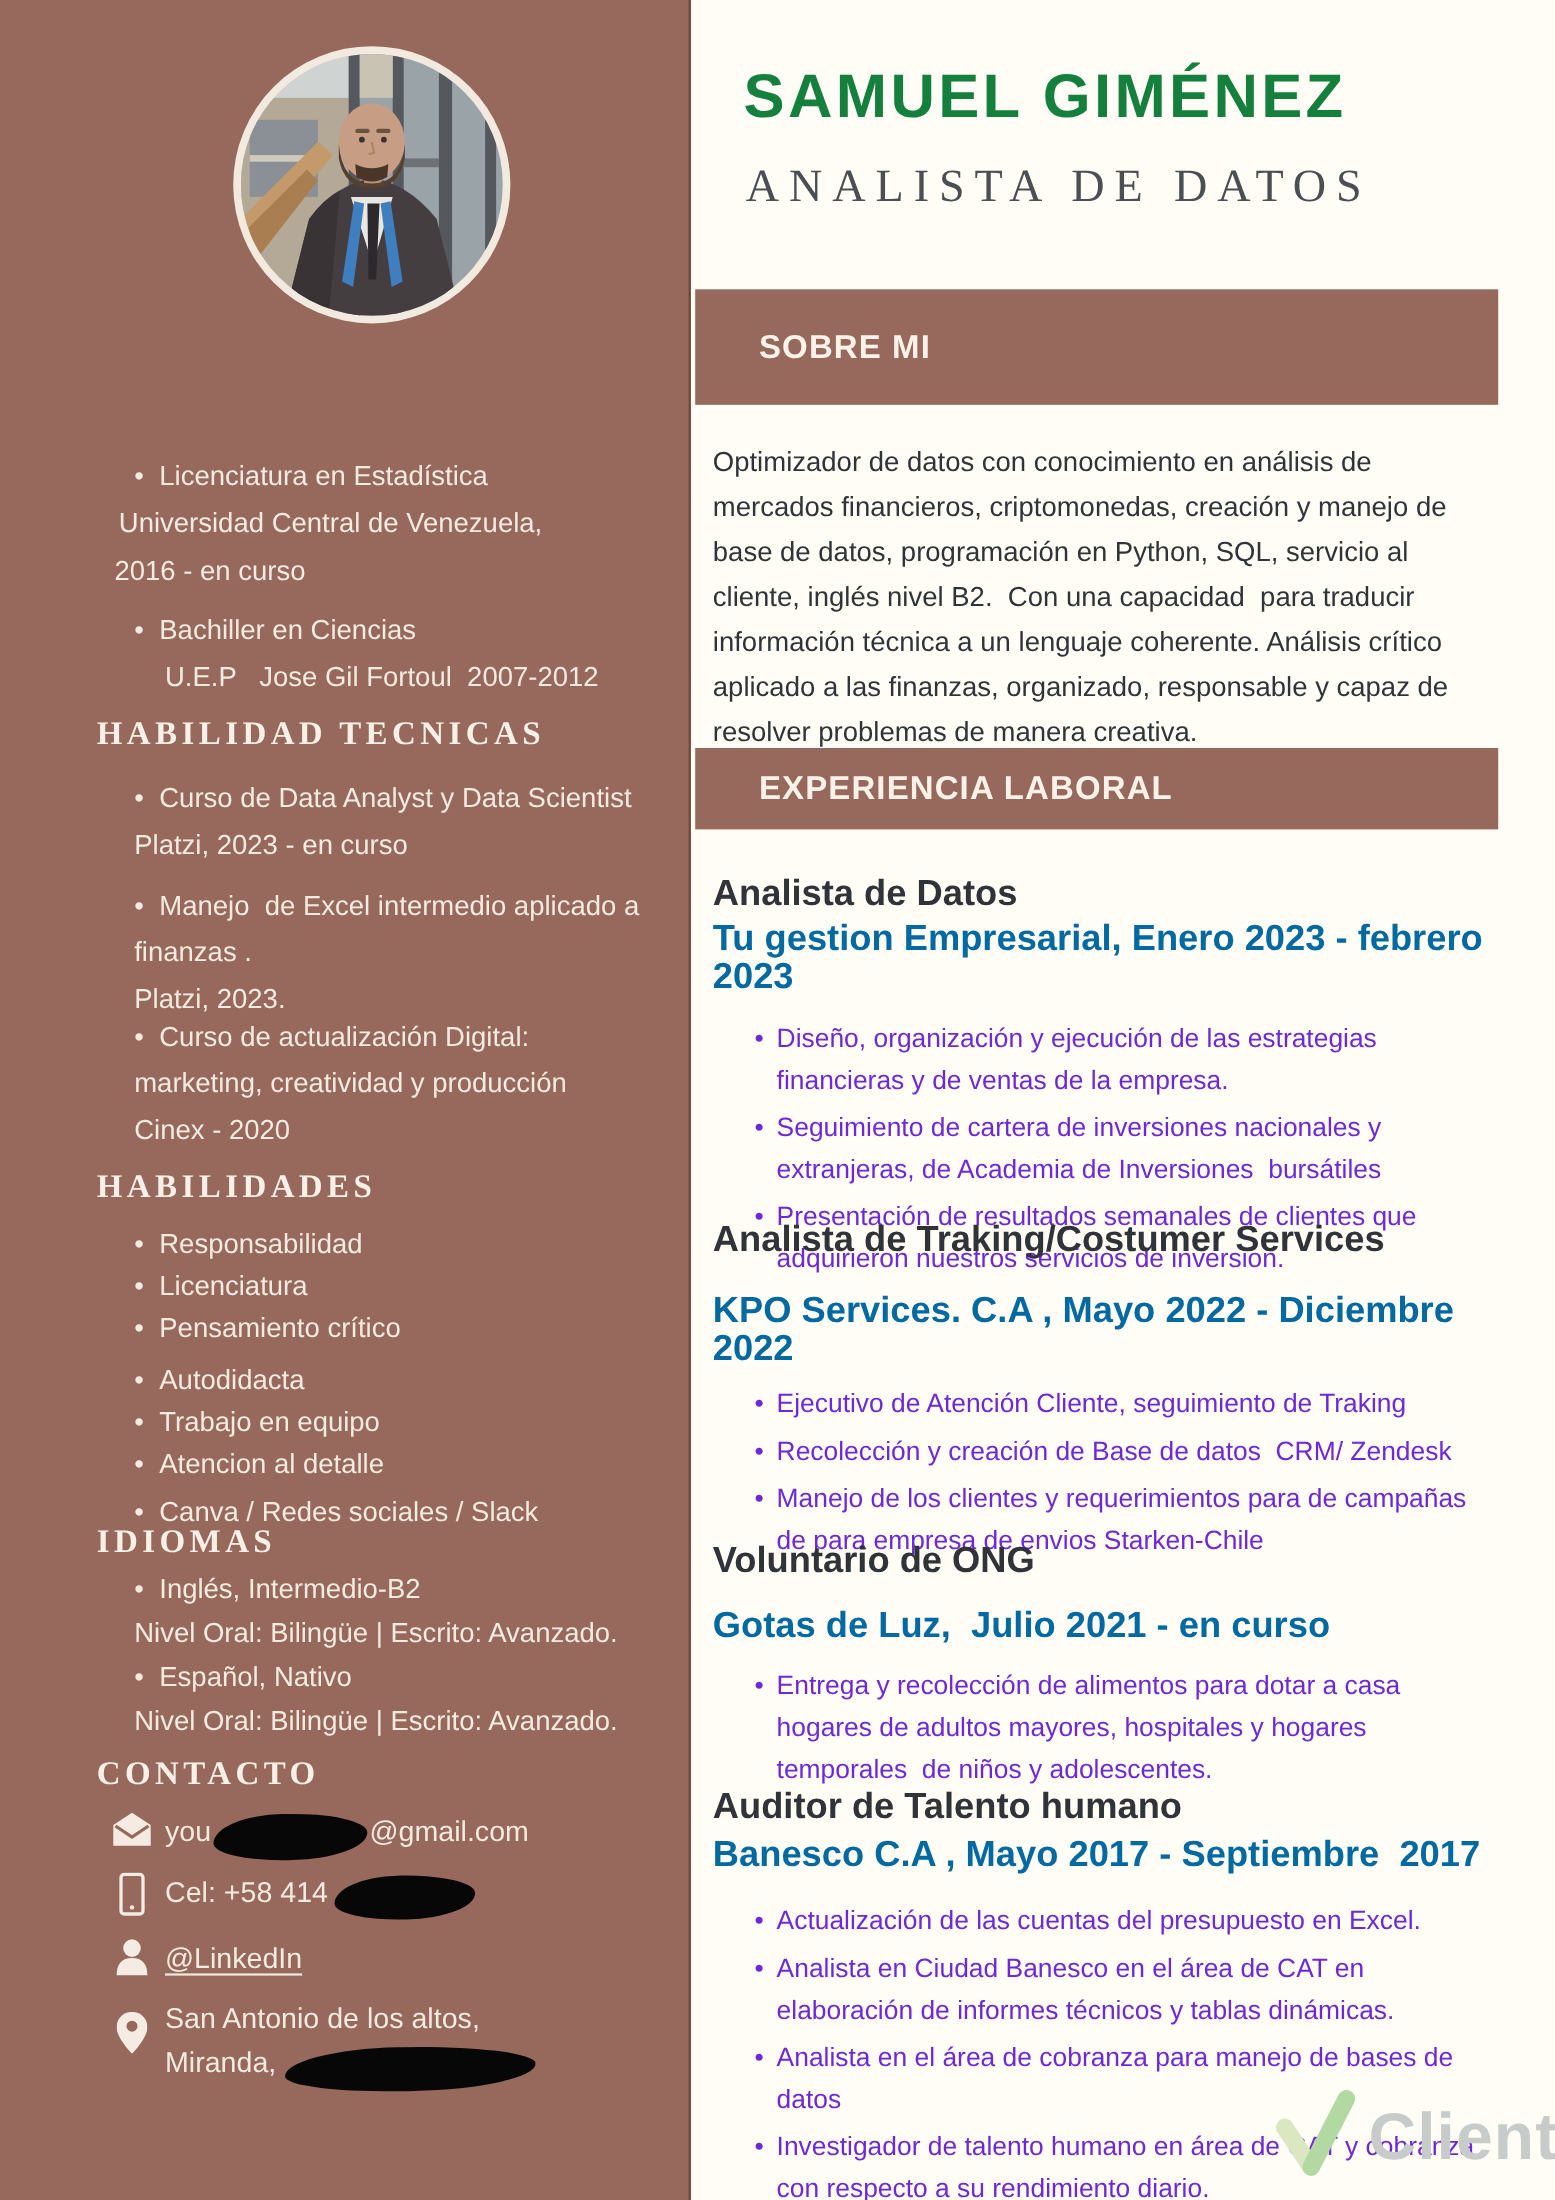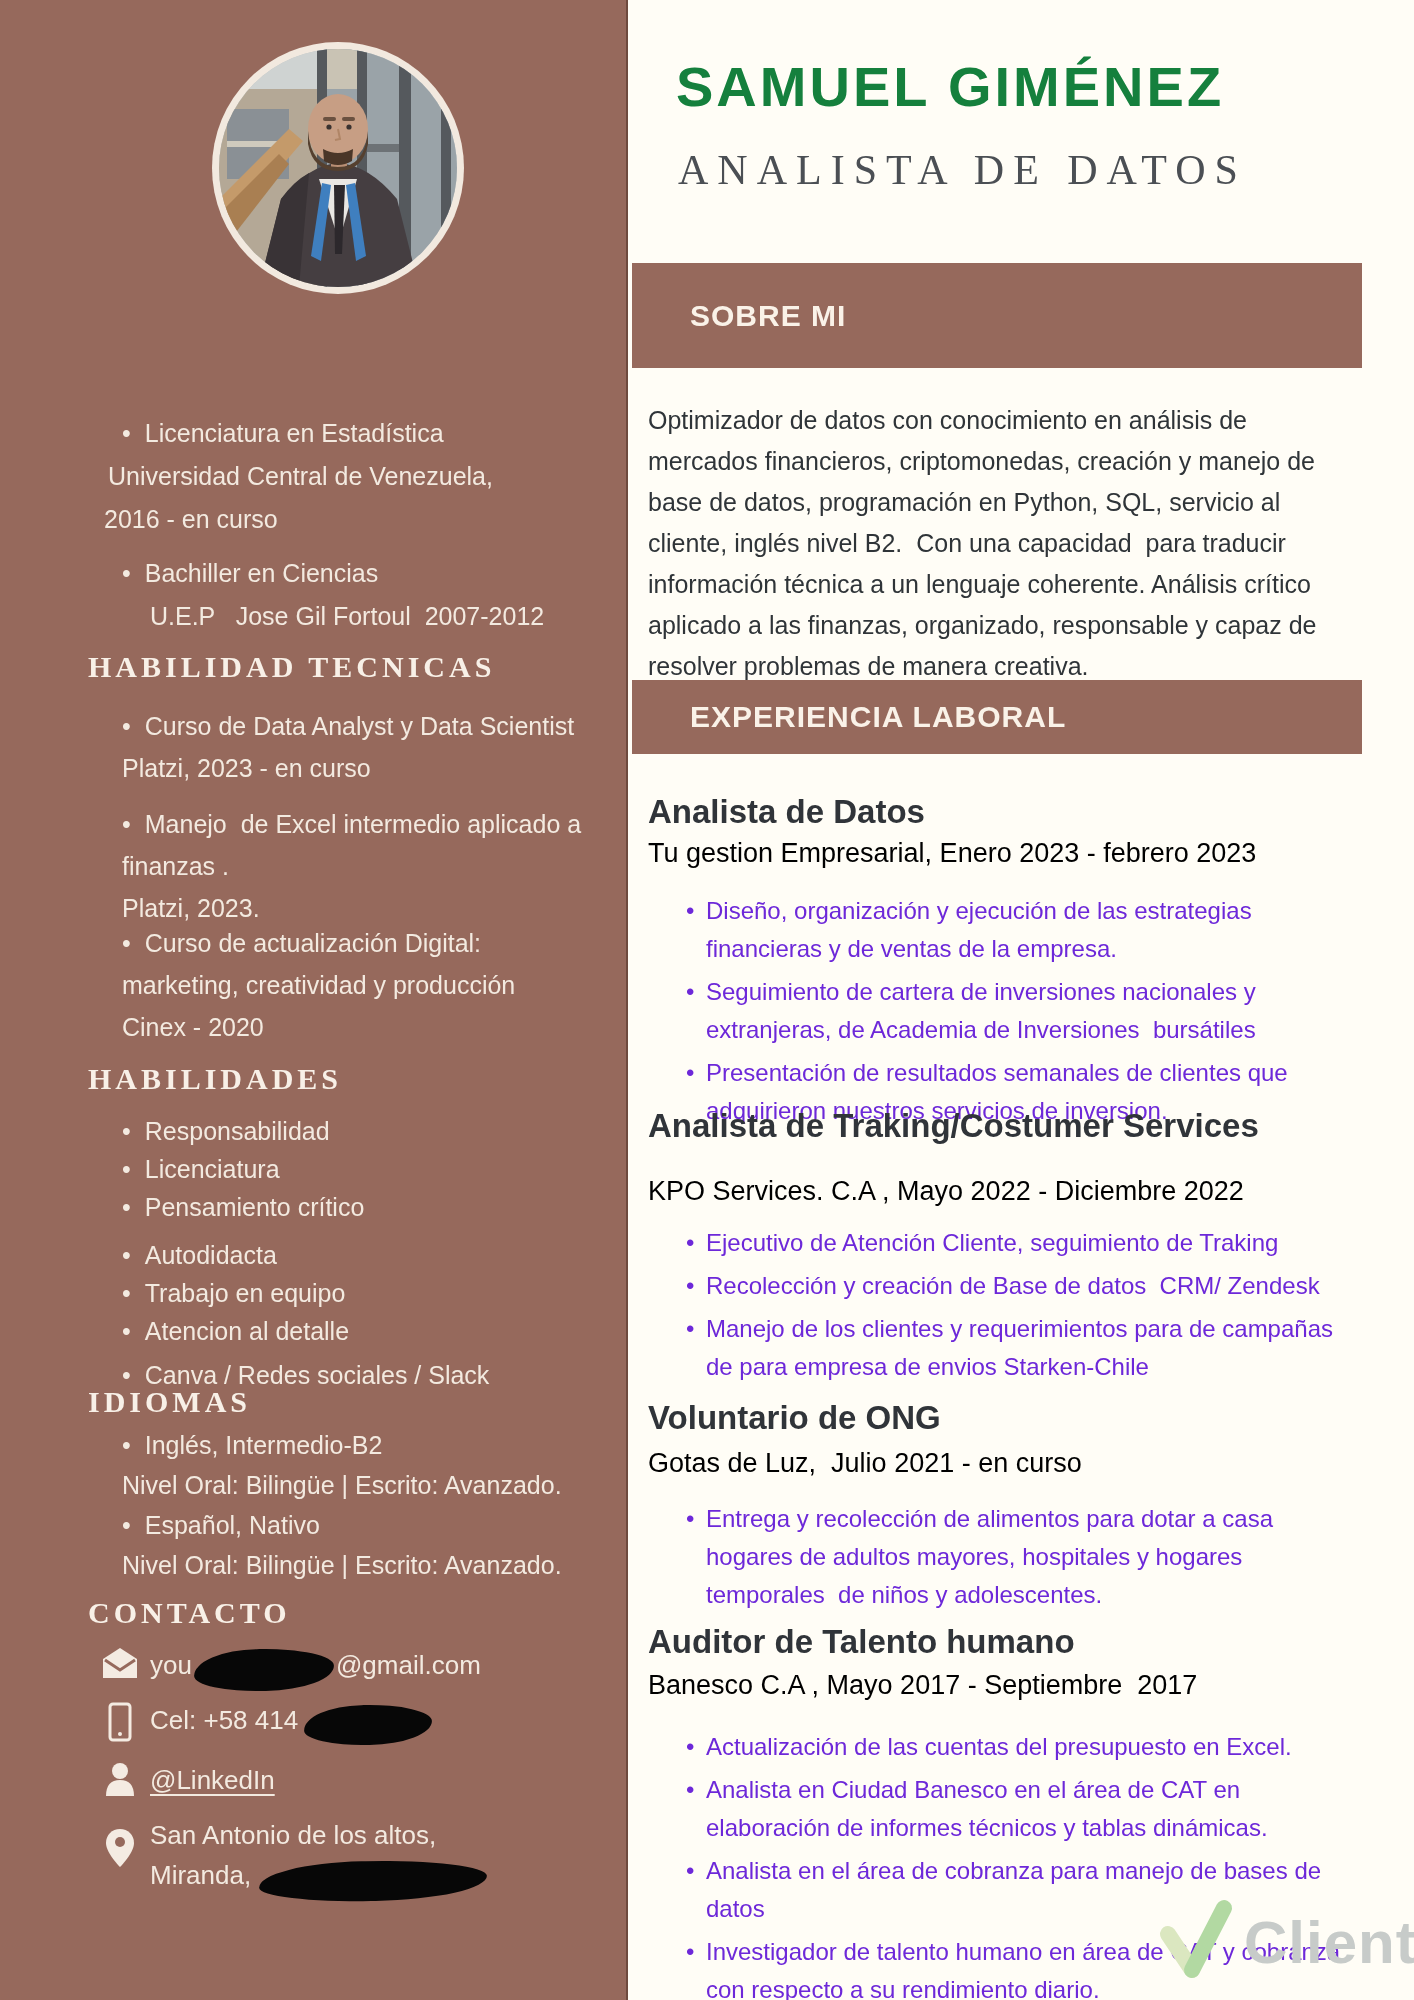--- a/index.html
+++ b/index.html
@@ -31,28 +31,28 @@
   
   .name{position:absolute;left:676px;top:54px;font-size:56px;font-weight:bold;letter-spacing:3px;color:#15803d;}
   .role{position:absolute;left:678px;top:146px;font-family:"Liberation Serif",serif;font-size:42px;letter-spacing:9px;color:#4b4f54;}
   .band{position:absolute;left:632px;width:730px;background:#96695c;color:#faf2e8;font-size:30px;font-weight:bold;letter-spacing:1px;display:flex;align-items:center;padding-left:58px;box-sizing:border-box;}
   .band.sobre{top:263px;height:105px;}
   .band.exp{top:680px;height:74px;}
   .about-par{position:absolute;left:648px;top:400px;width:690px;font-size:25px;line-height:41px;color:#2f3438;white-space:pre-wrap;}
 
   .job{position:absolute;left:648px;width:710px;}
   .job-title{font-size:33px;font-weight:bold;color:#303439;line-height:40px;white-space:pre-wrap;}
-  .job-sub{font-size:27px;color:#000000;line-height:34px;white-space:pre-wrap;}
+  .job-sub{font-size:33px;color:#0369a1;line-height:34px;white-space:pre-wrap;font-weight:bold;}
   .job-bullets{list-style:none;margin:0;padding:0;}
   .job-bullets li{position:relative;padding-left:58px;font-size:24px;line-height:38px;color:#6d28d9;white-space:pre-wrap;}
   .job-bullets li + li{margin-top:5px;}
   .job-bullets li::before{content:"•";position:absolute;left:38px;top:0;}
   .job1{top:792px;}  .job1 .job-sub{margin-top:4px;}  .job1 .job-bullets{margin-top:22px;}
   .job2{top:1106px;} .job2 .job-sub{margin-top:28px;} .job2 .job-bullets{margin-top:16px;}
-  .job3{top:1398px;} .job3 .job-sub{margin-top:8px;}  .job3 .job-bullets{margin-top:20px;}
+  .job3{top:1398px;} .job3 .job-sub{margin-top:22px;}  .job3 .job-bullets{margin-top:20px;}
   .job4{top:1622px;} .job4 .job-sub{margin-top:6px;}  .job4 .job-bullets{margin-top:26px;}
 
   
   .watermark-text{position:absolute;left:1244px;top:1908px;font-size:60px;font-weight:bold;color:#c7cbc9;letter-spacing:1px;}
   .watermark-logo{position:absolute;left:1158px;top:1896px;}
 </style>
 </head>
 <body>
 
 <div class="page">

